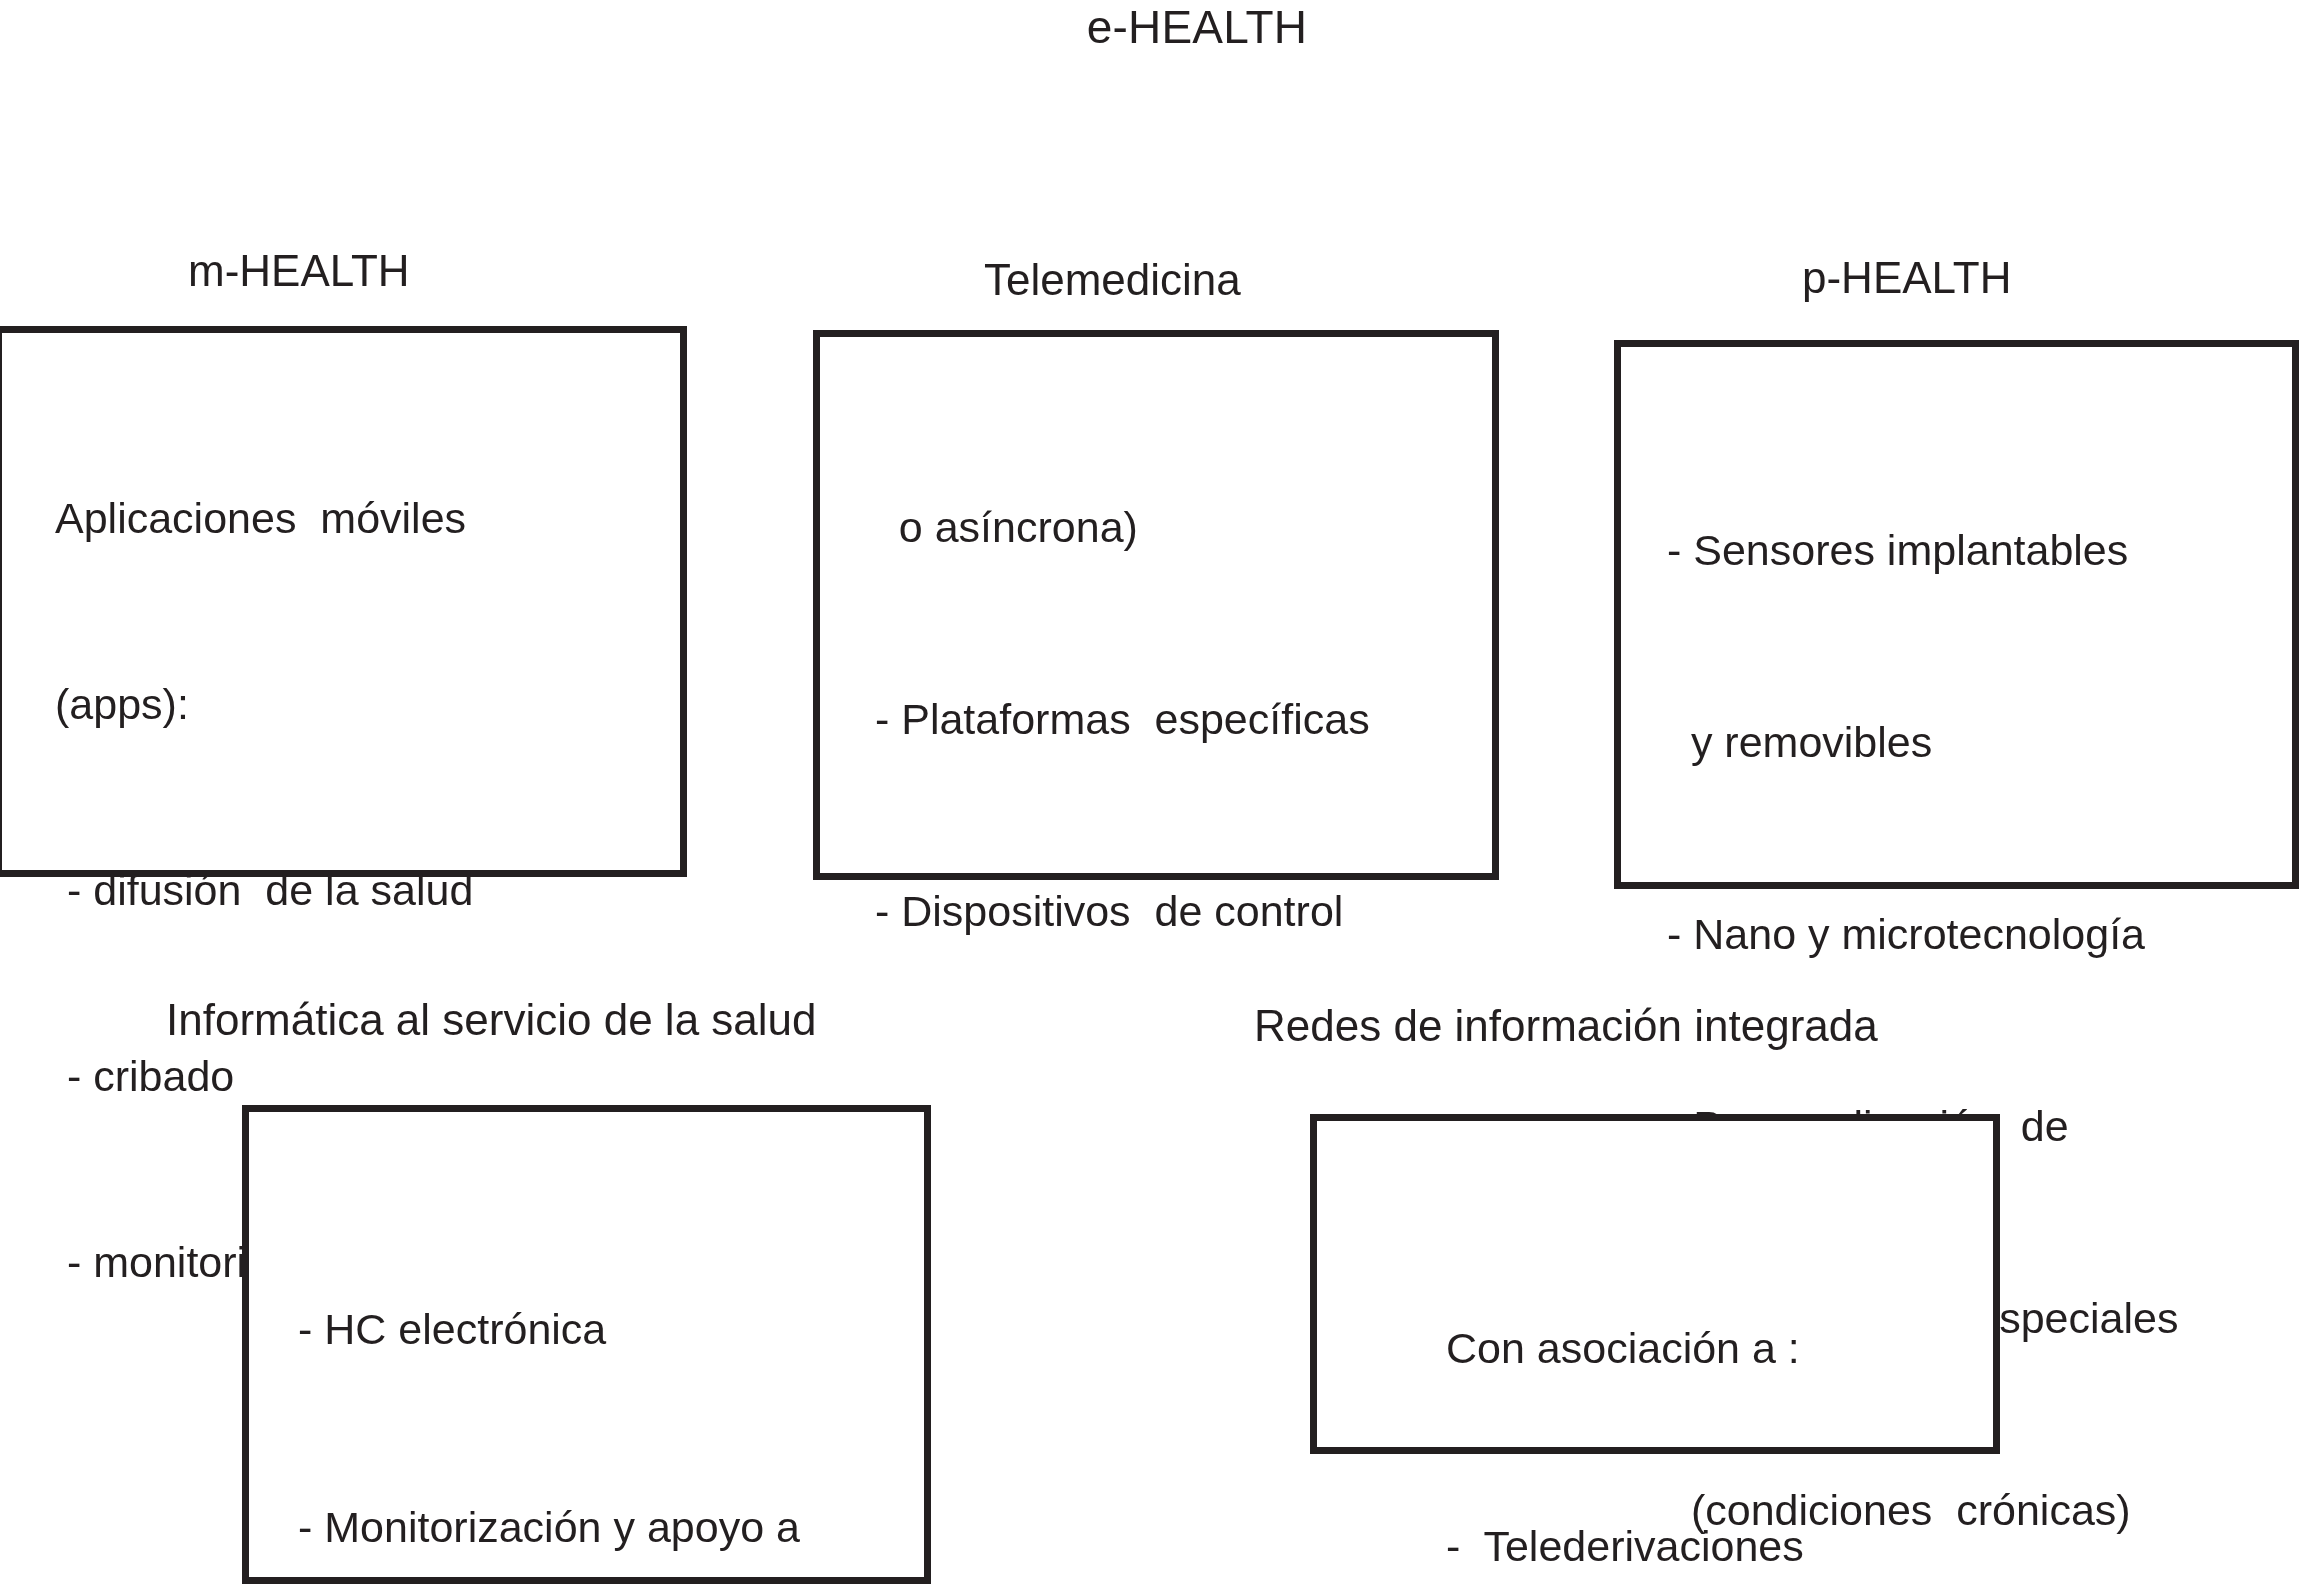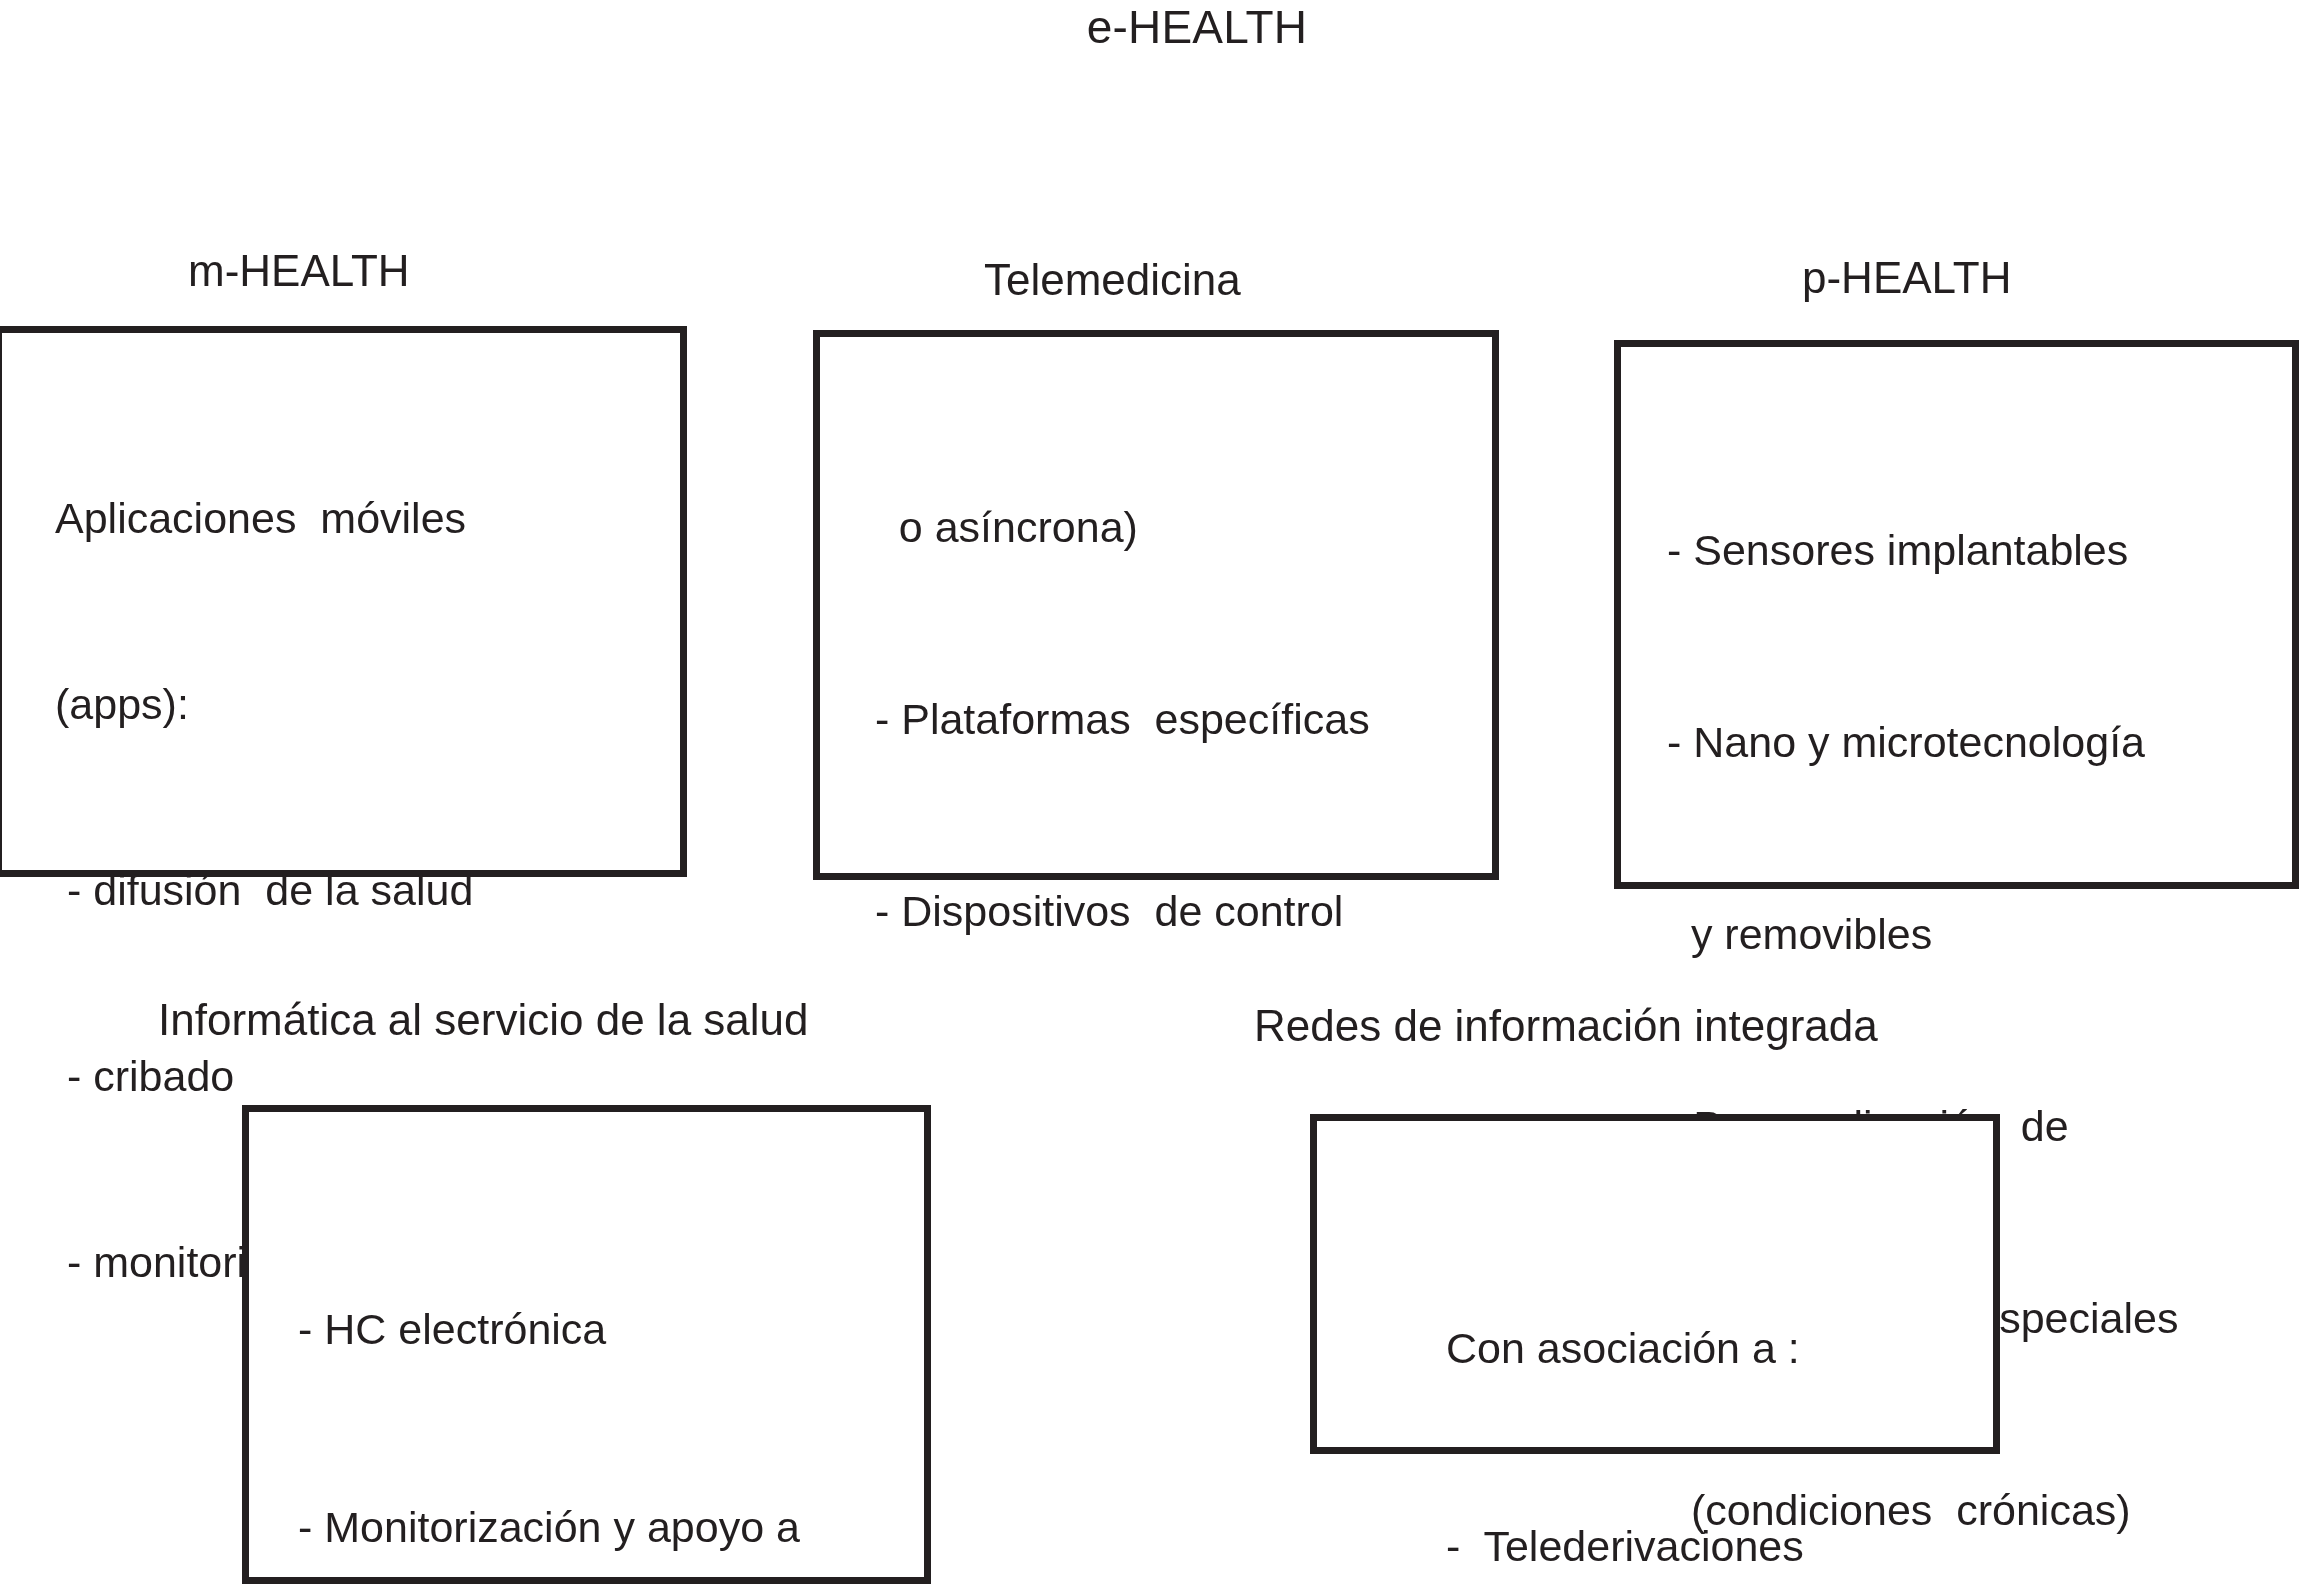--- a/index.html
+++ b/index.html
@@ -100,28 +100,28 @@
     <span class="ln">   o asíncrona)</span>
     <span class="ln"> - Plataformas  específicas</span>
     <span class="ln"> - Dispositivos  de control</span>
     
   </div>
 
   <div class="group-caption" style="left:1802px; top:255px;">p-HEALTH</div>
   <div class="node-box" style="left:1614px; top:340px; width:685px; height:549px;"></div>
   <div class="box-text" id="phealth-text">
     <span class="ln">- Sensores implantables</span>
+    <span class="ln">  y removibles</span>
     <span class="ln">- Nano y microtecnología</span>
-    <span class="ln">  y removibles</span>
     <span class="ln">- Personalización  de</span>
     <span class="ln">   tratamientos   especiales</span>
     <span class="ln">  (condiciones  crónicas)</span>
   </div>
 
-  <div class="group-caption" style="left:158px; top:997px;">Informática al servicio de la salud</div>
+  <div class="group-caption" style="left:166px; top:997px;">Informática al servicio de la salud</div>
   <div class="node-box" style="left:242px; top:1105px; width:689px; height:479px;"></div>
   <div class="box-text" id="inform-text">
     <span class="ln">- HC electrónica</span>
     <span class="ln">- Monitorización y apoyo a</span>
     
     
     
     
   </div>
 

